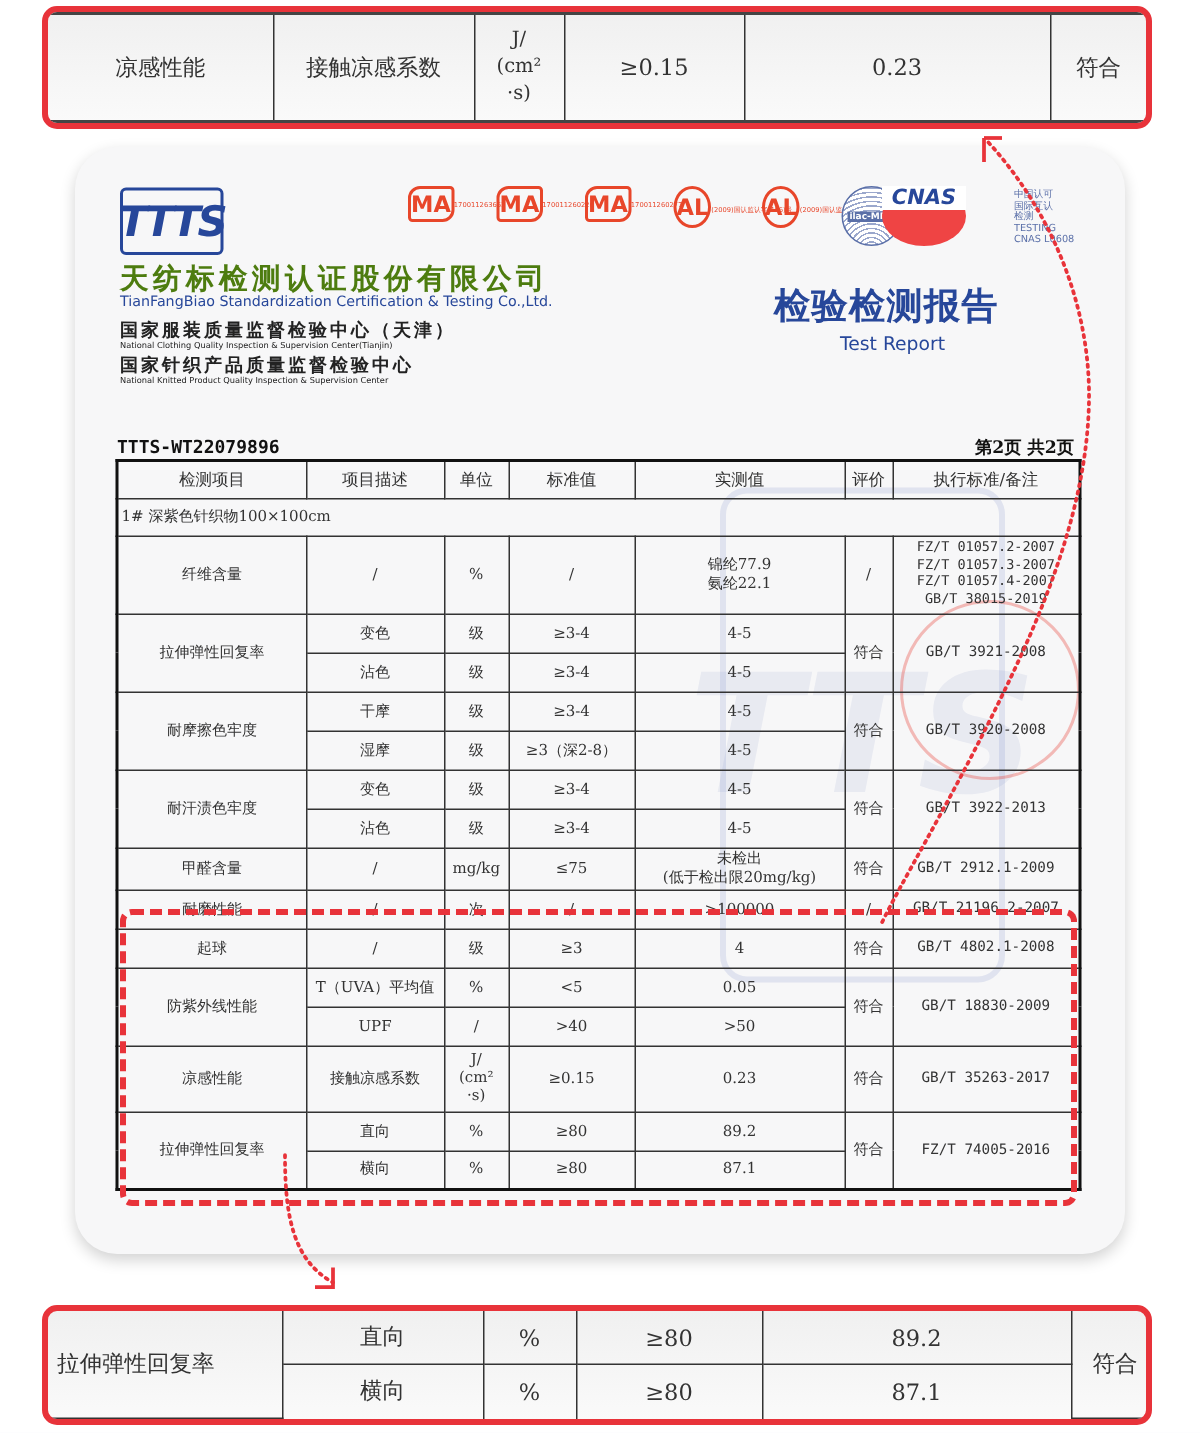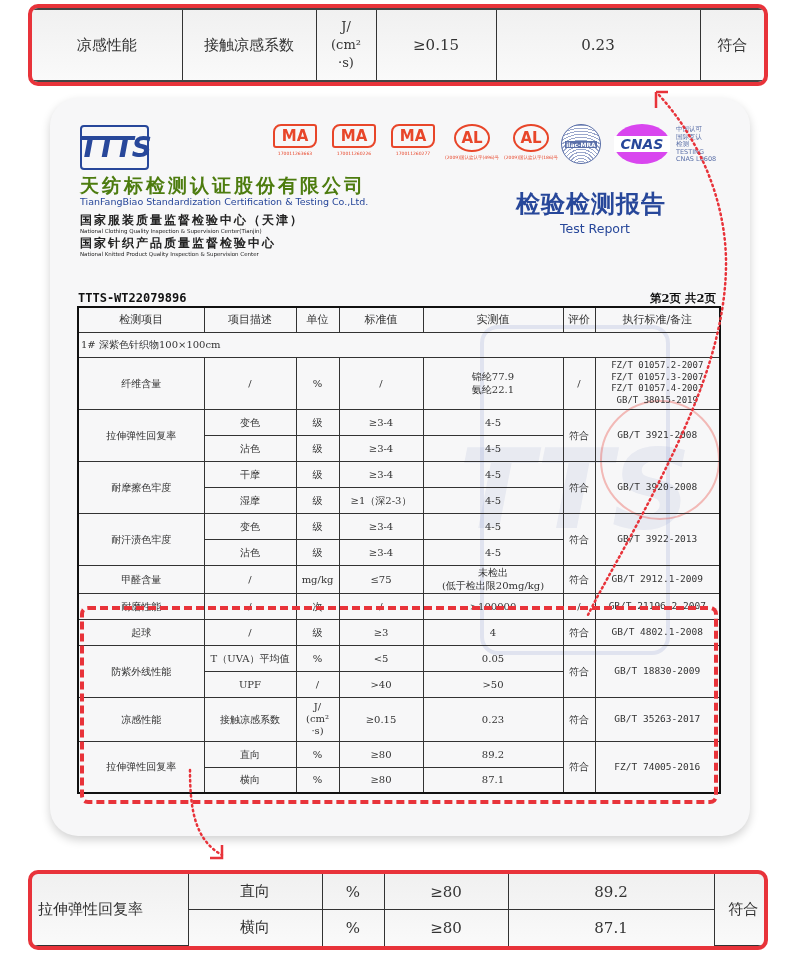--- a/index.html
+++ b/index.html
@@ -38,41 +38,41 @@
     color: #27479a; font-family: "DejaVu Sans", sans-serif; font-weight: bold; font-style: italic; font-size: 28px; letter-spacing: -2px;
   }
   .company-cn { position: absolute; left: 80px; top: 173px; font-family: "DejaVu Sans", sans-serif; font-size: 19px; color: #4d7c0f; letter-spacing: 3px; font-weight: bold; }
   .company-en { position: absolute; left: 80px; top: 196px; font-family: "DejaVu Sans", sans-serif; font-size: 9.5px; color: #27479a; }
   .center1-cn { position: absolute; left: 80px; top: 212px; font-size: 12px; font-weight: bold; color: #222; letter-spacing: 2px; }
   .center1-en { position: absolute; left: 80px; top: 228px; font-family: "DejaVu Sans", sans-serif; font-size: 5.5px; color: #222; }
   .center2-cn { position: absolute; left: 80px; top: 235px; font-size: 12px; font-weight: bold; color: #222; letter-spacing: 2px; }
   .center2-en { position: absolute; left: 80px; top: 251px; font-family: "DejaVu Sans", sans-serif; font-size: 5.5px; color: #222; }
 
   .marks { position: absolute; left: 272px; top: 124px; display: flex; gap: 13px; align-items: flex-start; }
-  .mark { width: 46px; display: flex; flex-direction: column; align-items: center; }
+  .mark { width: 46px; display: flex; flex-direction: row; align-items: center; }
   .ma-badge {
     width: 44px; height: 24px; border: 2.5px solid #e8462a; border-radius: 8px 3px 8px 3px;
     color: #e8462a; font-family: "DejaVu Sans", sans-serif; font-weight: bold; font-size: 15px;
     display: flex; align-items: center; justify-content: center;
   }
   .al-badge {
     width: 36px; height: 28px; border: 2.5px solid #e8462a; border-radius: 50%;
     color: #e8462a; font-family: "DejaVu Sans", sans-serif; font-weight: bold; font-size: 15px;
     display: flex; align-items: center; justify-content: center;
   }
   .mark-code { font-family: "DejaVu Sans", sans-serif; font-size: 4.5px; color: #e8462a; margin-top: 3px; white-space: nowrap; }
   .ilac {
     position: absolute; left: 561px; top: 124px; width: 40px; height: 40px; border-radius: 50%;
     border: 1.5px solid #5a6fa8; background: repeating-radial-gradient(circle at 50% 110%, #fff 0 2px, #9aa7cc 2px 3px);
     display: flex; align-items: center; justify-content: center;
   }
   .ilac span { background: #5a6fa8; color: #fff; font-family: "DejaVu Sans", sans-serif; font-size: 6px; font-weight: bold; padding: 0 1px; }
   .cnas {
-    position: absolute; left: 614px; top: 124px; width: 56px; height: 40px; border-radius: 50%;
-    background: #d946ef; display: flex; align-items: center; justify-content: center;
+    position: absolute; left: 588px; top: 124px; width: 56px; height: 40px; border-radius: 50%;
+    background: #ef4444; display: flex; align-items: flex-start; justify-content: center;
   }
   .cnas span { background: #fff; color: #27479a; font-family: "DejaVu Sans", sans-serif; font-weight: bold; font-style: italic; font-size: 14px; padding: 0 1px; width: 100%; text-align: center; }
   .cnas-text { position: absolute; left: 676px; top: 126px; font-family: "DejaVu Sans", sans-serif; font-size: 6.5px; line-height: 7.5px; color: #5a6fa8; }
 
   .report-title { position: absolute; left: 516px; top: 188px; font-size: 24px; font-weight: bold; color: #27479a; letter-spacing: 1px; }
   .report-sub { position: absolute; left: 560px; top: 221px; font-family: "DejaVu Sans", sans-serif; font-size: 12.5px; color: #27479a; }
 
   .report-no { position: absolute; left: 78px; top: 291px; font-family: "DejaVu Sans Mono", monospace; font-size: 12px; font-weight: bold; color: #111; }
   .page-no { position: absolute; right: 84px; top: 291px; font-size: 11.5px; font-weight: bold; color: #111; }
 
@@ -259,21 +259,21 @@
     <td>干摩</td>
     <td>级</td>
     <td>≥3-4</td>
     <td>4-5</td>
     <td rowspan="2">符合</td>
     <td rowspan="2" class="std">GB/T 3920-2008</td>
   </tr>
   <tr class="h20">
     <td>湿摩</td>
     <td>级</td>
-    <td>≥1（深2-3）</td>
+    <td>≥3（深2-8）</td>
     <td>4-5</td>
   </tr>
 
   <tr class="h20">
     <td rowspan="2">耐汗渍色牢度</td>
     <td>变色</td>
     <td>级</td>
     <td>≥3-4</td>
     <td>4-5</td>
     <td rowspan="2">符合</td>

